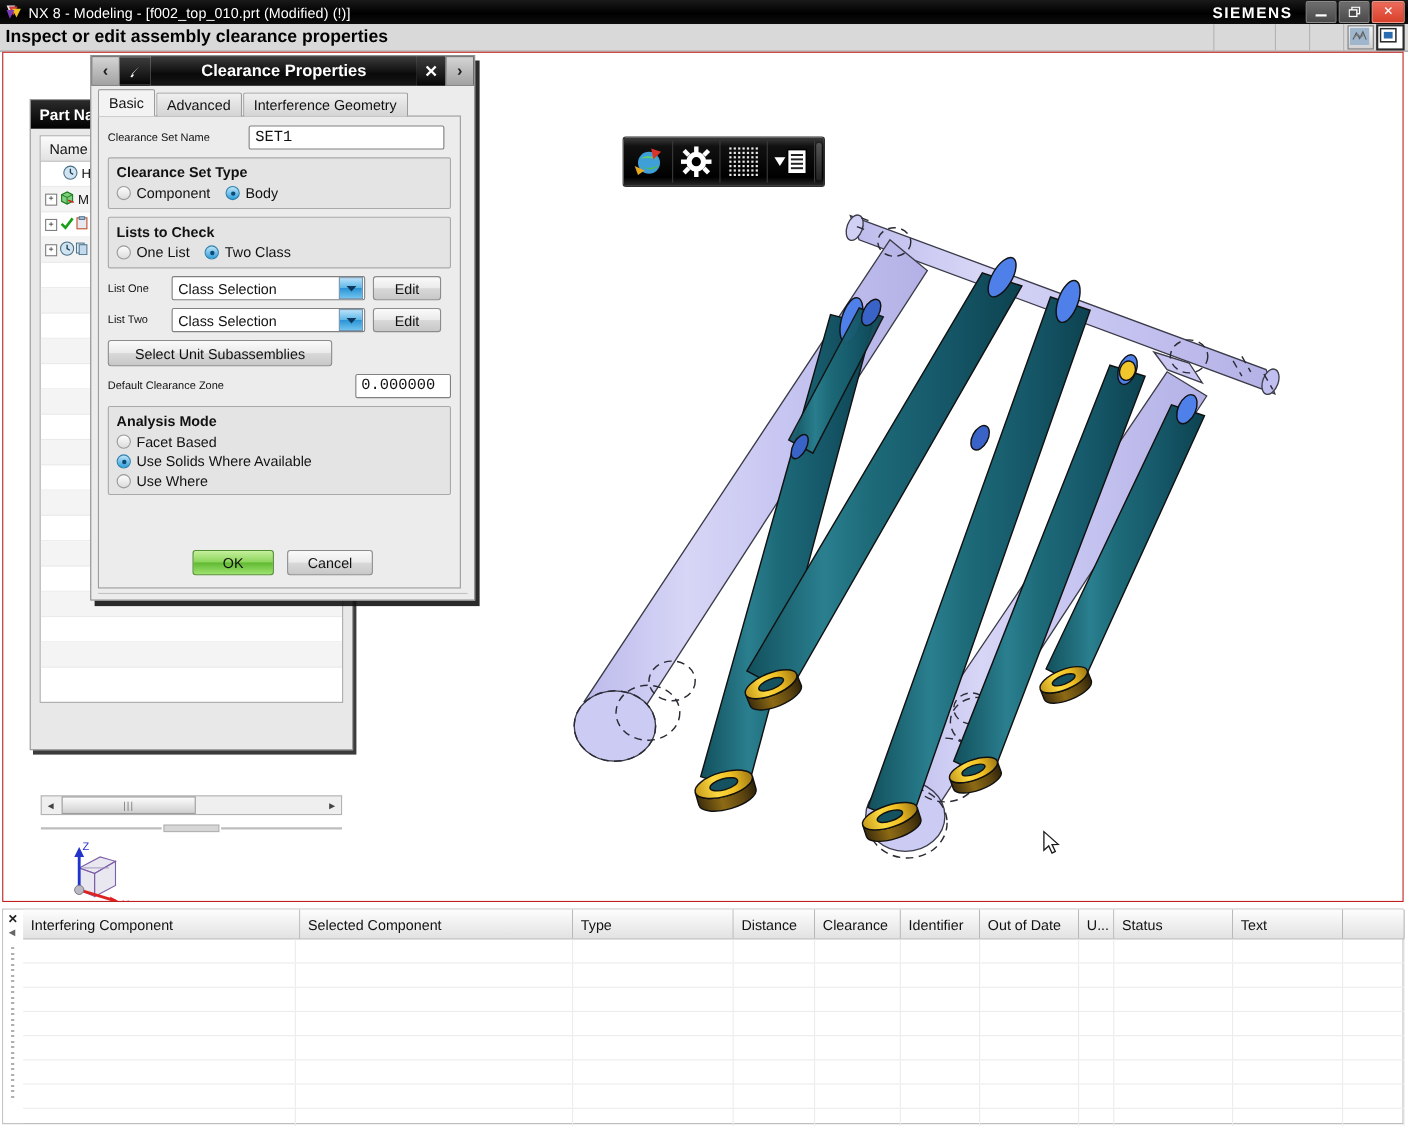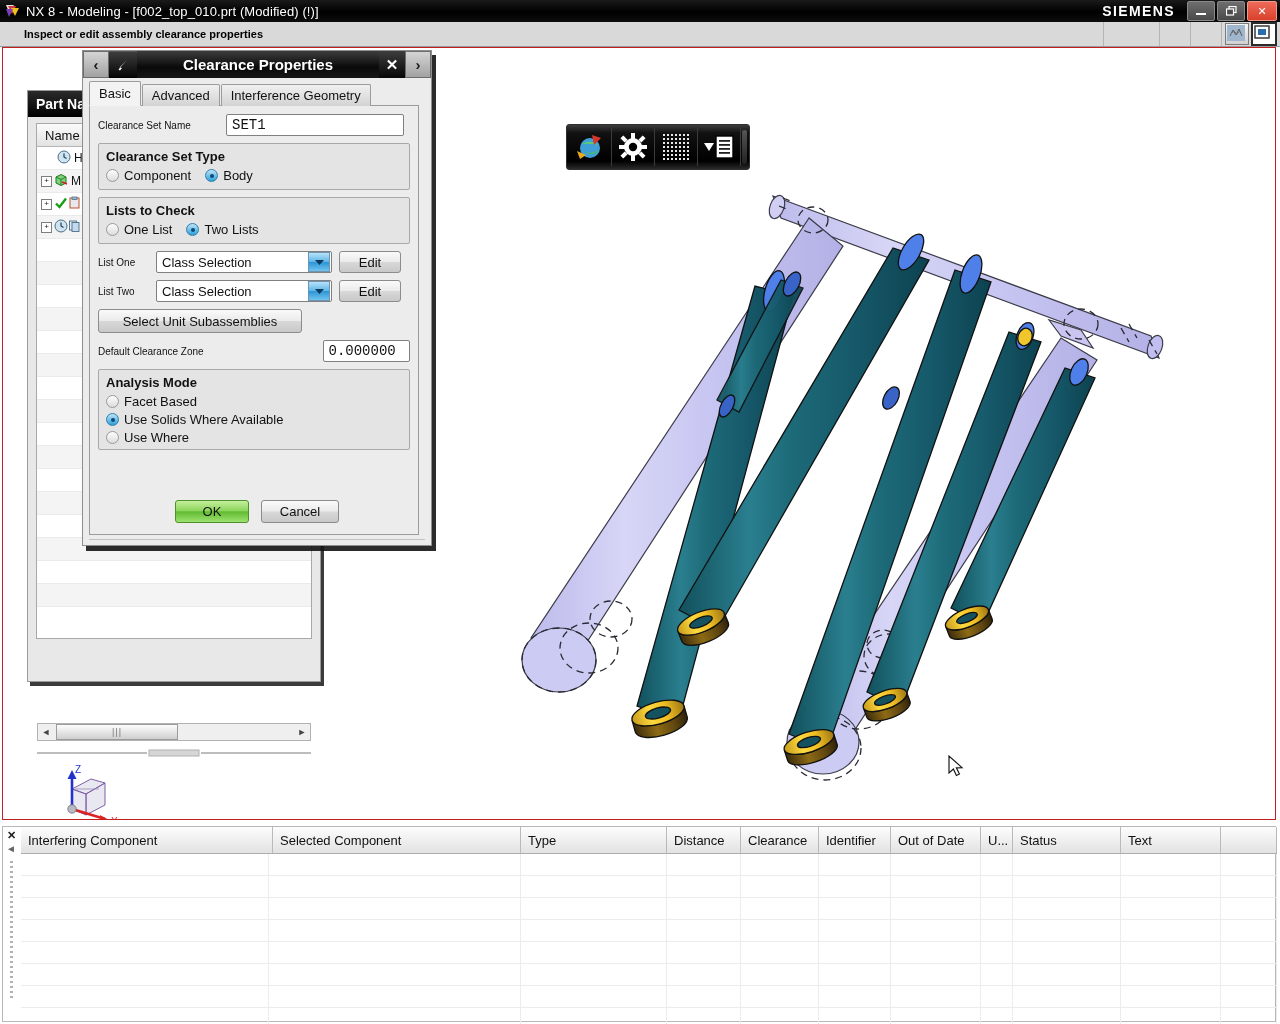--- a/index.html
+++ b/index.html
@@ -31,21 +31,21 @@
   }
   .wbtn.close{background:linear-gradient(to bottom,#ef6a5a,#d8412b);border-color:#f09a8c;width:28px;margin-right:3px;}
   .wbtn .minglyph{display:block;width:10px;height:2px;background:#fff;margin-top:5px;}
 
   
   .cuerow{
     position:absolute;left:0;top:22px;width:1280px;height:24px;
     background:#d9d9d9;border-bottom:1px solid #9a9a9a;
     display:flex;align-items:center;
   }
-  .cuetext{font-weight:bold;font-size:11px;color:#000;padding-left:24px;}
+  .cuetext{font-weight:bold;font-size:16px;color:#000;padding-left:5px;}
   .cuecell{border-left:1px solid #b4b4b4;height:24px;}
   .cue-a{flex:1 1 auto;}
   .cue-b{width:55px;}
   .cue-c{width:30px;}
   .cue-d{width:30px;}
   .cue-ico{width:22px;height:20px;border:1px solid #7b7b7b;margin:0 1px;
            background:linear-gradient(to bottom,#f4f4f4,#d2d2d2);position:relative;}
   .cue-ico.sel{border:2px solid #2b2b2b;background:#fff;}
 
   
@@ -627,21 +627,21 @@
 
         <div class="group">
           <div class="group-title">Lists to Check</div>
           <div style="display:flex;align-items:center">
             <label class="radio">
               <span class="rdot"></span>
               <span>One List</span>
             </label>
             <label class="radio">
               <span class="rdot on"></span>
-              <span>Two Lists</span>
+              <span>Two Class</span>
             </label>
           </div>
         </div>
 
         <div class="row">
           <div class="lbl" style="width:58px">List One</div>
           <div class="combo" style="width:176px">
             <span class="cval">Class Selection</span>
             <span class="carrow">
               <svg width="11" height="8" viewBox="0 0 11 8">

